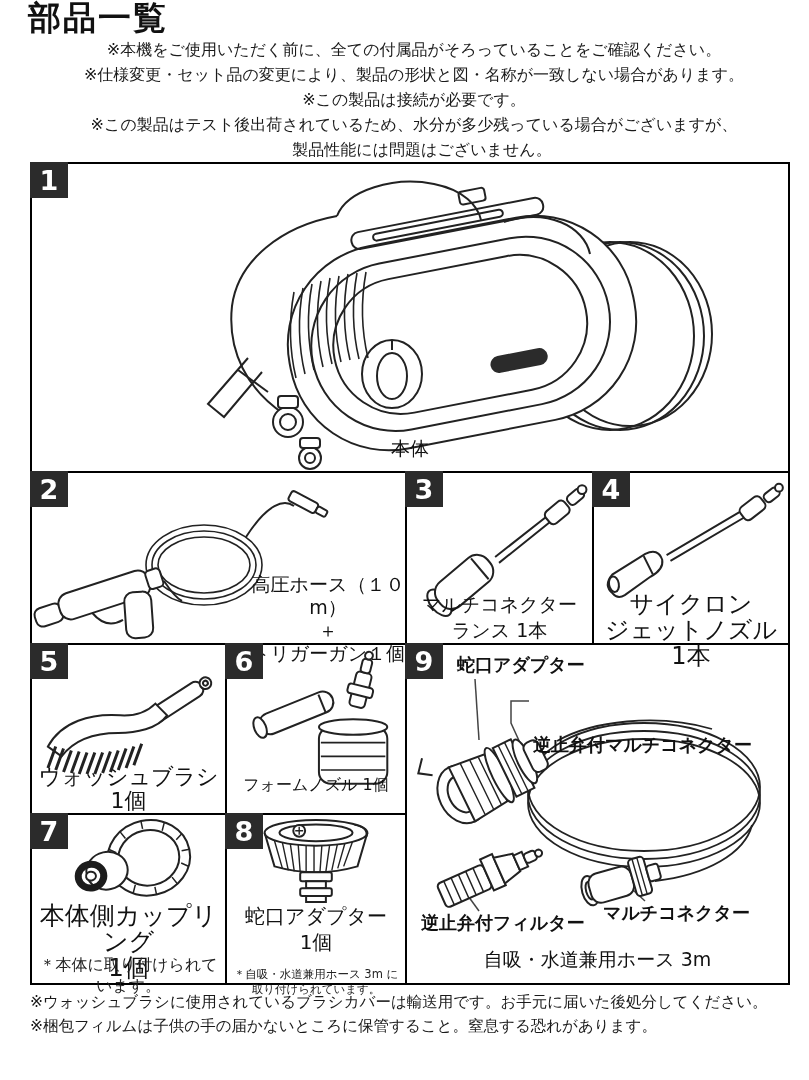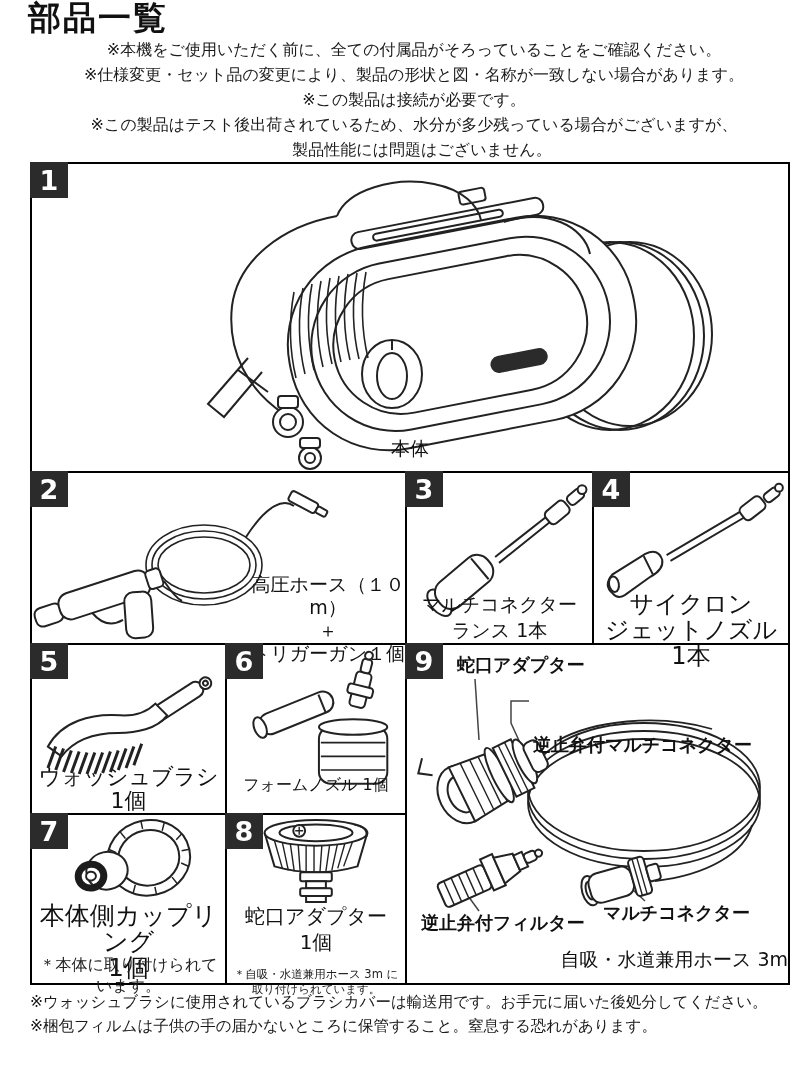--- a/index.html
+++ b/index.html
@@ -55,21 +55,21 @@
   .lbl6{left:0;right:0;top:130px;font-size:16px;}
   .lbl7{left:0;right:0;top:88px;font-size:25px;line-height:26px;}
   .note7{left:0;right:0;top:140px;font-size:16px;}
   .lbl8{left:0;right:0;top:88px;font-size:20px;line-height:26px;}
   .note8{left:0;right:0;top:152px;font-size:11.5px;line-height:15px;}
   .lbl9{position:absolute;font-size:18px;font-weight:600;z-index:2;white-space:nowrap;}
   .l9-tap{left:50px;top:8px;}
   .l9-cvmc{left:126px;top:44px;margin-top:44px;}
   .l9-cvf{left:14px;top:266px;}
   .l9-mc{left:196px;top:256px;}
-  .cap9{left:0;right:0;top:302px;font-size:19px;text-align:right;}
+  .cap9{left:0;right:0;top:302px;font-size:19px;}
 </style>
 </head>
 <body>
 
 <h1 class="page-title">部品一覧</h1>
 
 <div class="notes top-notes">
   <div class="note">※本機をご使用いただく前に、全ての付属品がそろっていることをご確認ください。</div>
   <div class="note">※仕様変更・セット品の変更により、製品の形状と図・名称が一致しない場合があります。</div>
   <div class="note">※この製品は接続が必要です。</div>

